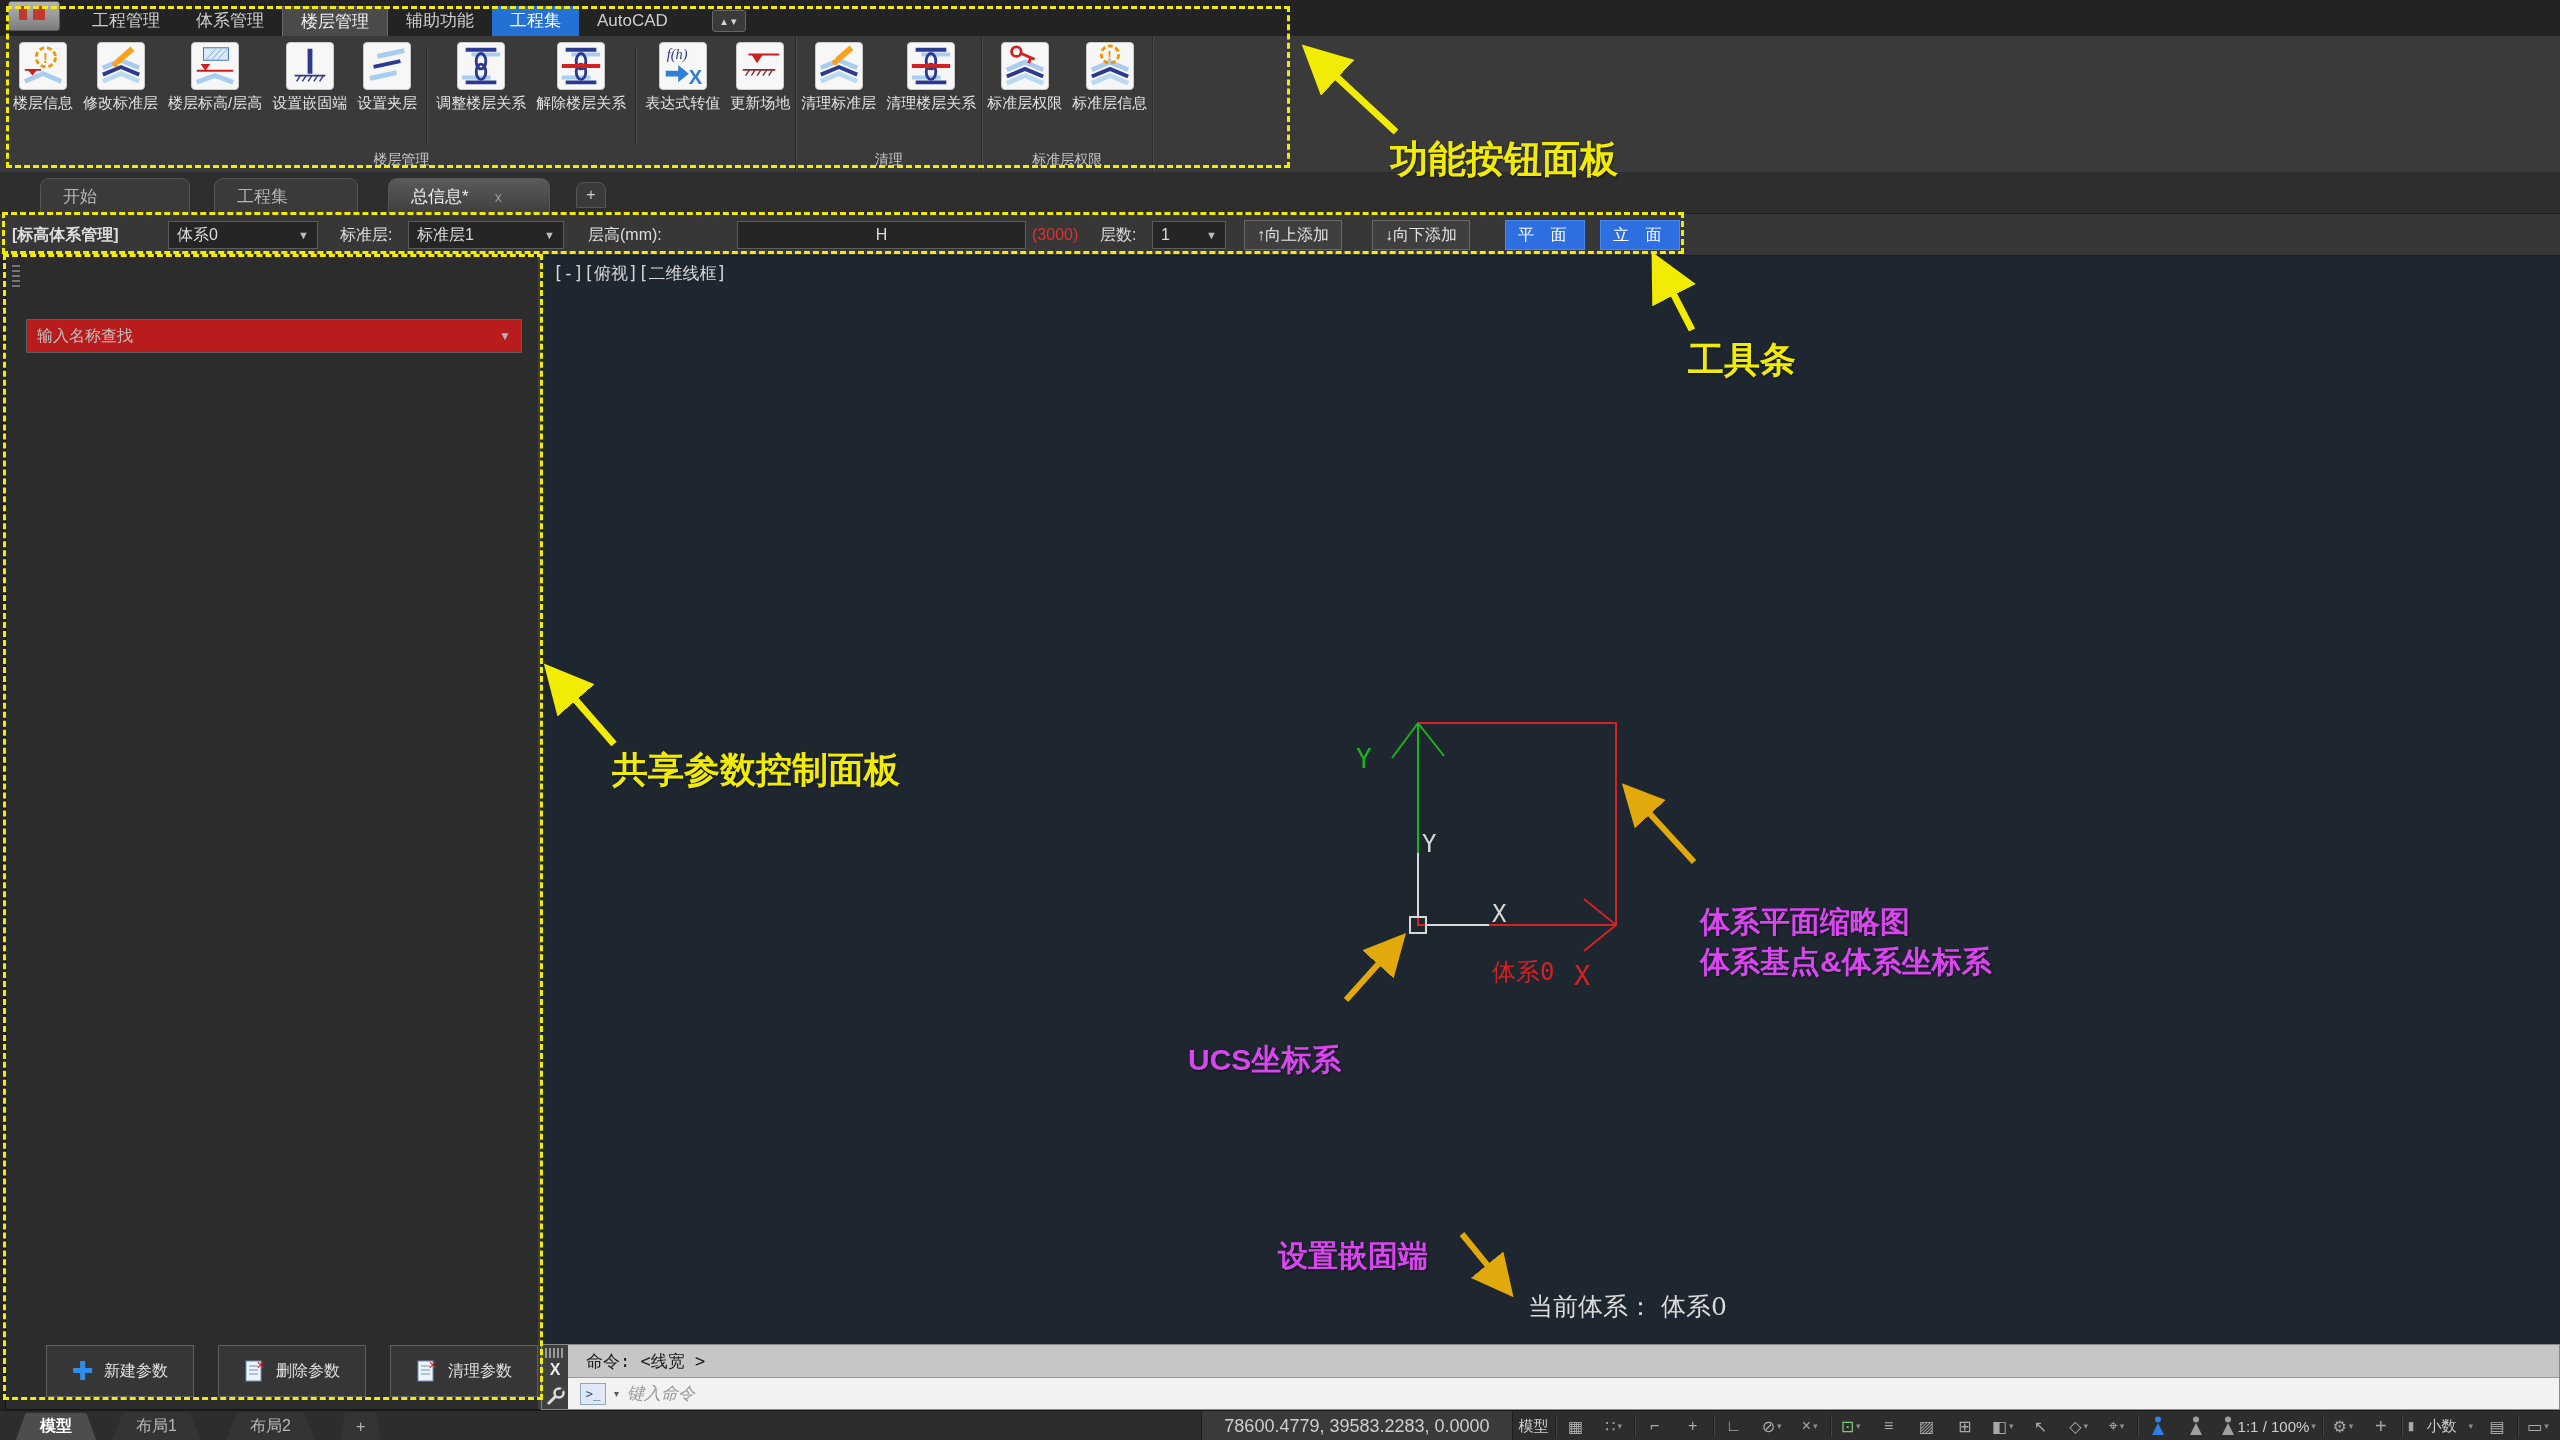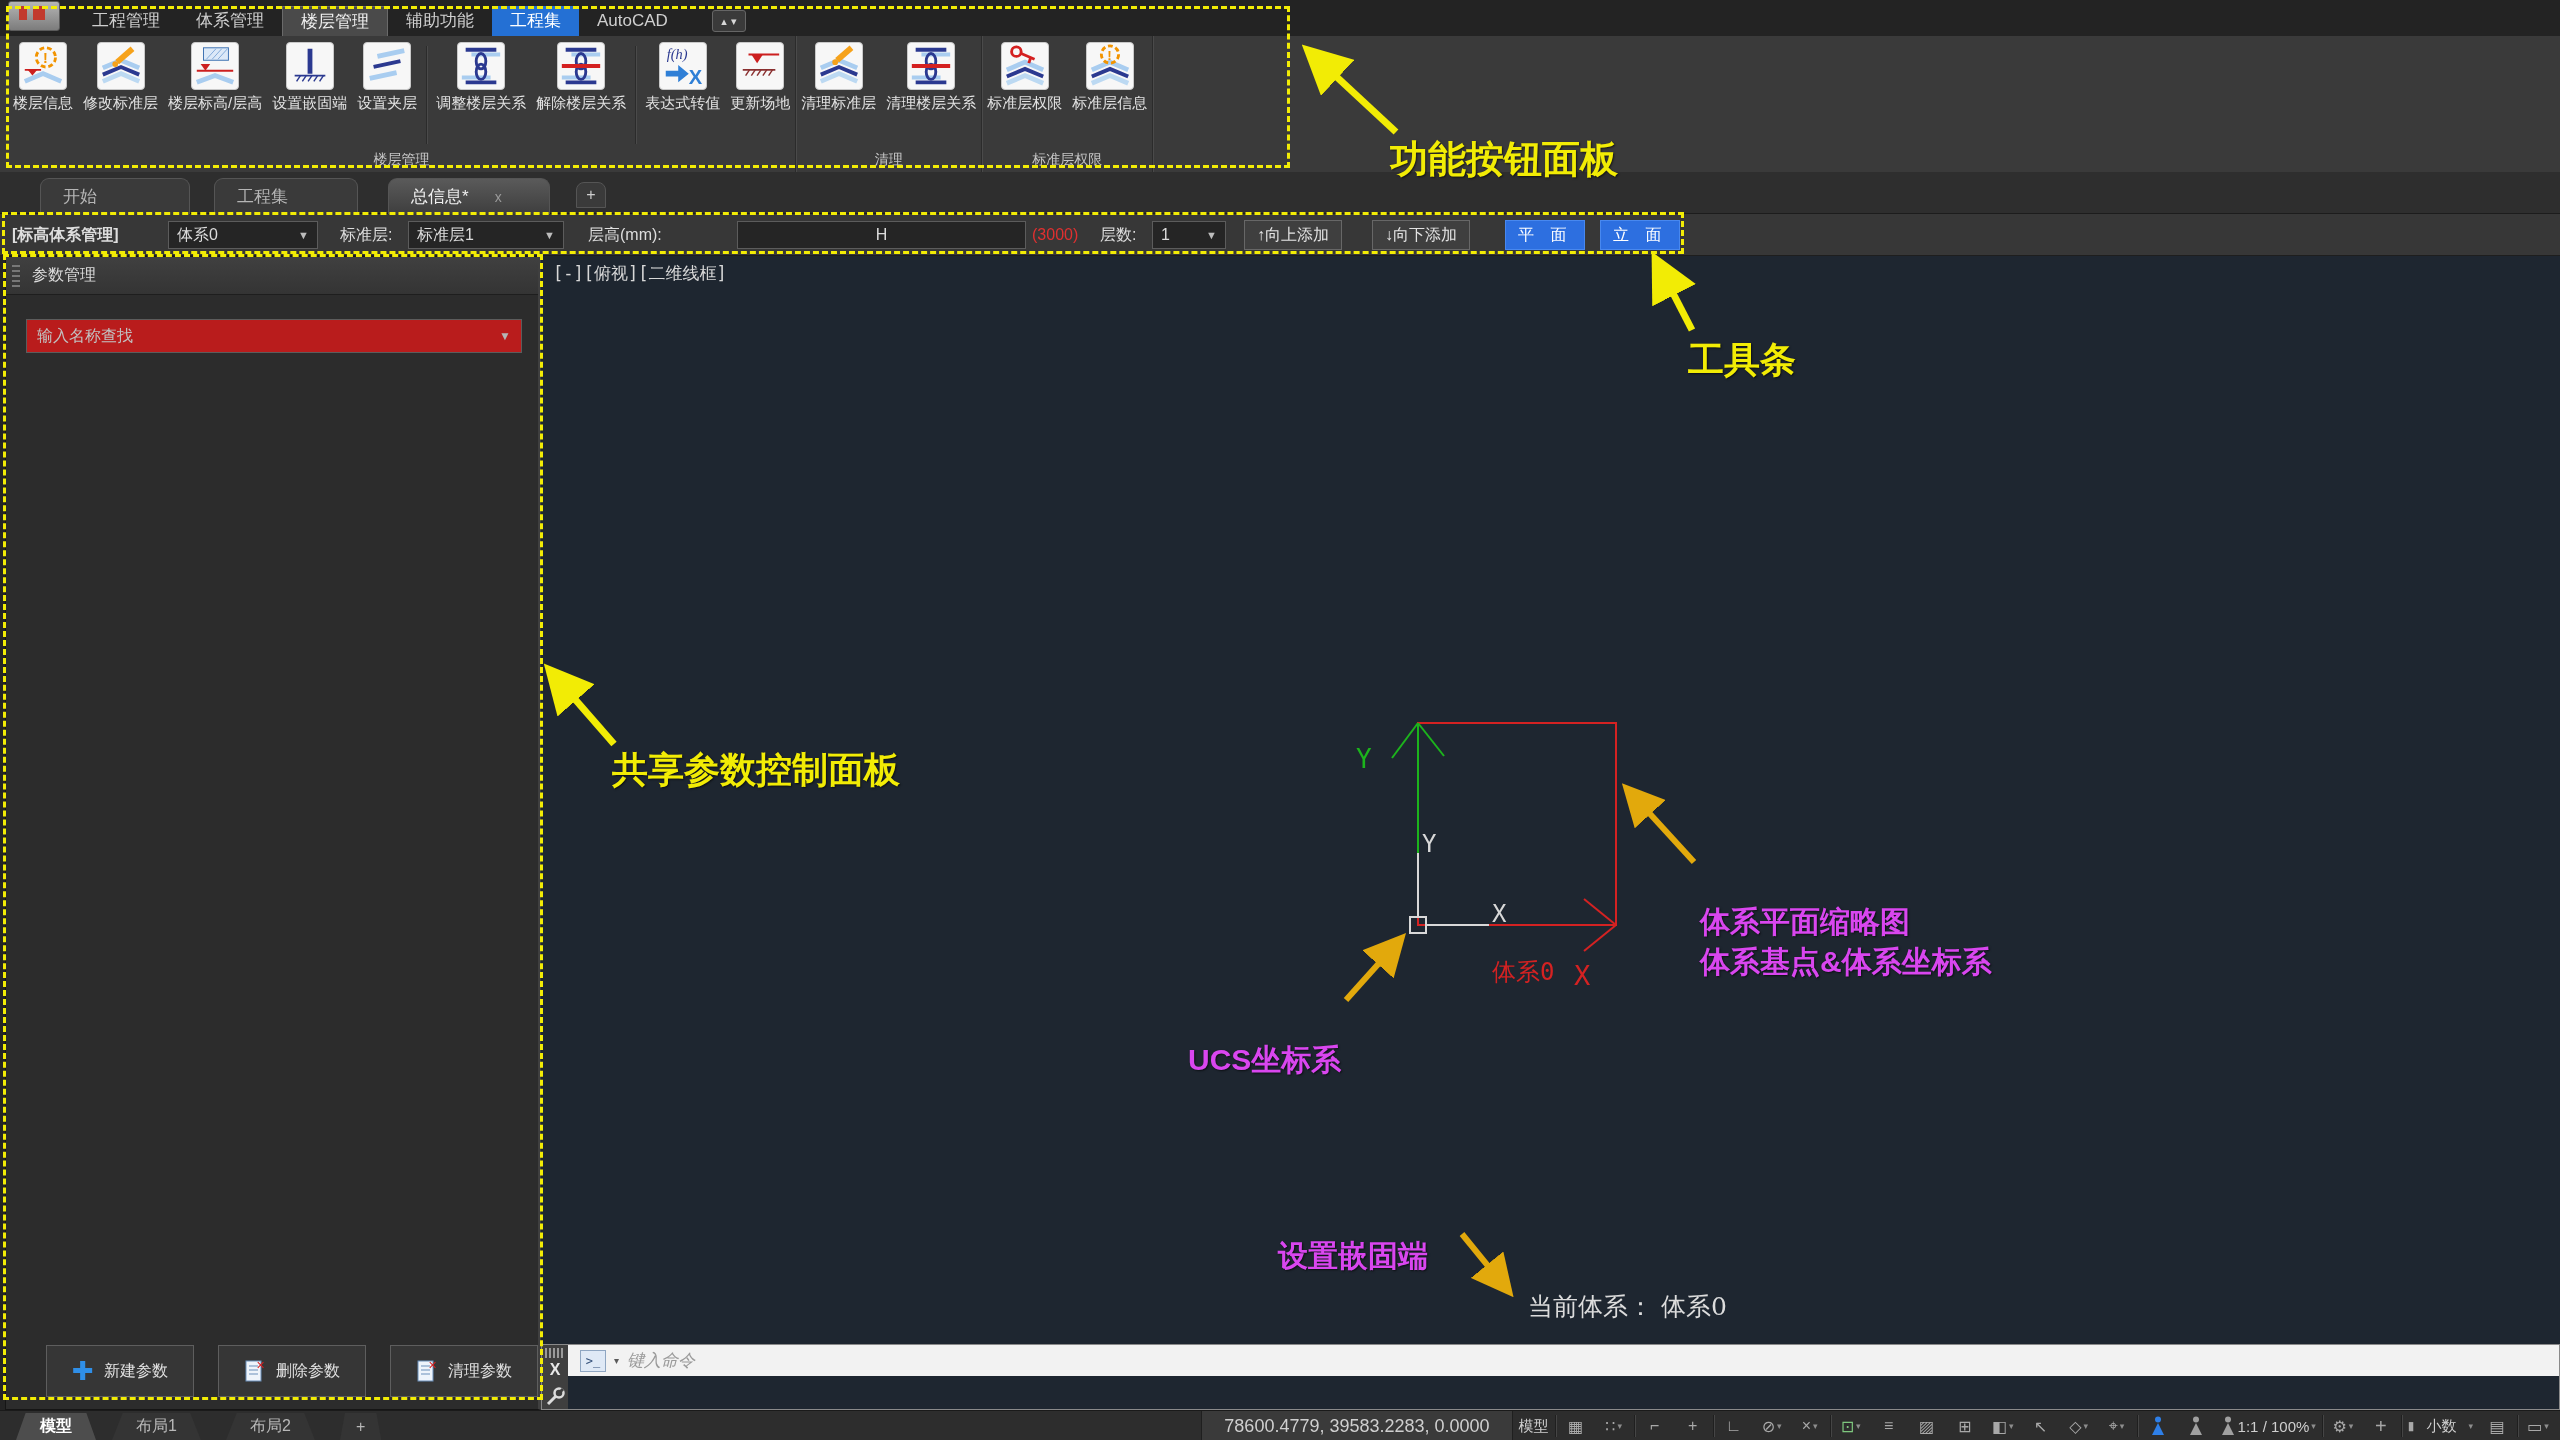--- a/index.html
+++ b/index.html
@@ -407,23 +407,20 @@
     <rect x="1410" y="917" width="16" height="16" fill="none" stroke="#d8d8d8" stroke-width="2"></rect>
     <line x1="1426" y1="925" x2="1489" y2="925" stroke="#d8d8d8" stroke-width="2"></line>
     <text x="1422" y="852" fill="#d8d8d8" font-size="24" font-family="DejaVu Sans Mono, monospace">Y</text>
     <text x="1492" y="922" fill="#d8d8d8" font-size="24" font-family="DejaVu Sans Mono, monospace">X</text>
 
     <text x="1492" y="980" fill="#d42222" font-size="24" font-family="DejaVu Sans Mono, monospace">体系0</text>
     <text x="1574" y="985" fill="#d42222" font-size="27" font-family="DejaVu Sans Mono, monospace">X</text>
   </svg>
 
   <div id="parampanel">
-    <div id="panel-title">
-      <span>参数管理</span>
-    </div>
     <div id="panel-grip"></div>
     <div id="searchbox">
       <span>输入名称查找</span>
       <span class="arr">▼</span>
     </div>
 
     <div class="pbtn" style="left:40px;width:148px">
       <span style="color:#2f8fe8;font-size:26px;font-weight:bold;line-height:20px">✚</span>
       <span>新建参数</span>
     </div>
@@ -453,20 +450,21 @@
     <div id="cmdgrip">
       <div class="dots"></div>
       <div class="x">X</div>
       <svg width="22" height="22" style="position:absolute;left:2px;top:40px" viewBox="0 0 22 22">
         <line x1="4" y1="19" x2="12" y2="11" stroke="#dcdcdc" stroke-width="3"></line>
         <circle cx="15" cy="8" r="4.5" fill="none" stroke="#dcdcdc" stroke-width="2.5"></circle>
         <line x1="19" y1="4" x2="14" y2="9" stroke="#3f3f3f" stroke-width="3"></line>
       </svg>
     </div>
     <div id="cmdbody">
+      <div id="cmdhist">命令:  &lt;线宽 &gt;</div>
       <div id="cmdinput">
         <span id="cmdicon">&gt;_</span>
         <span class="arr">▾</span>
         <span id="cmdplaceholder">键入命令</span>
       </div>
     </div>
   </div>
 
   <div id="statusbar">
     <div class="ltab active" style="left:16px">模型</div>

